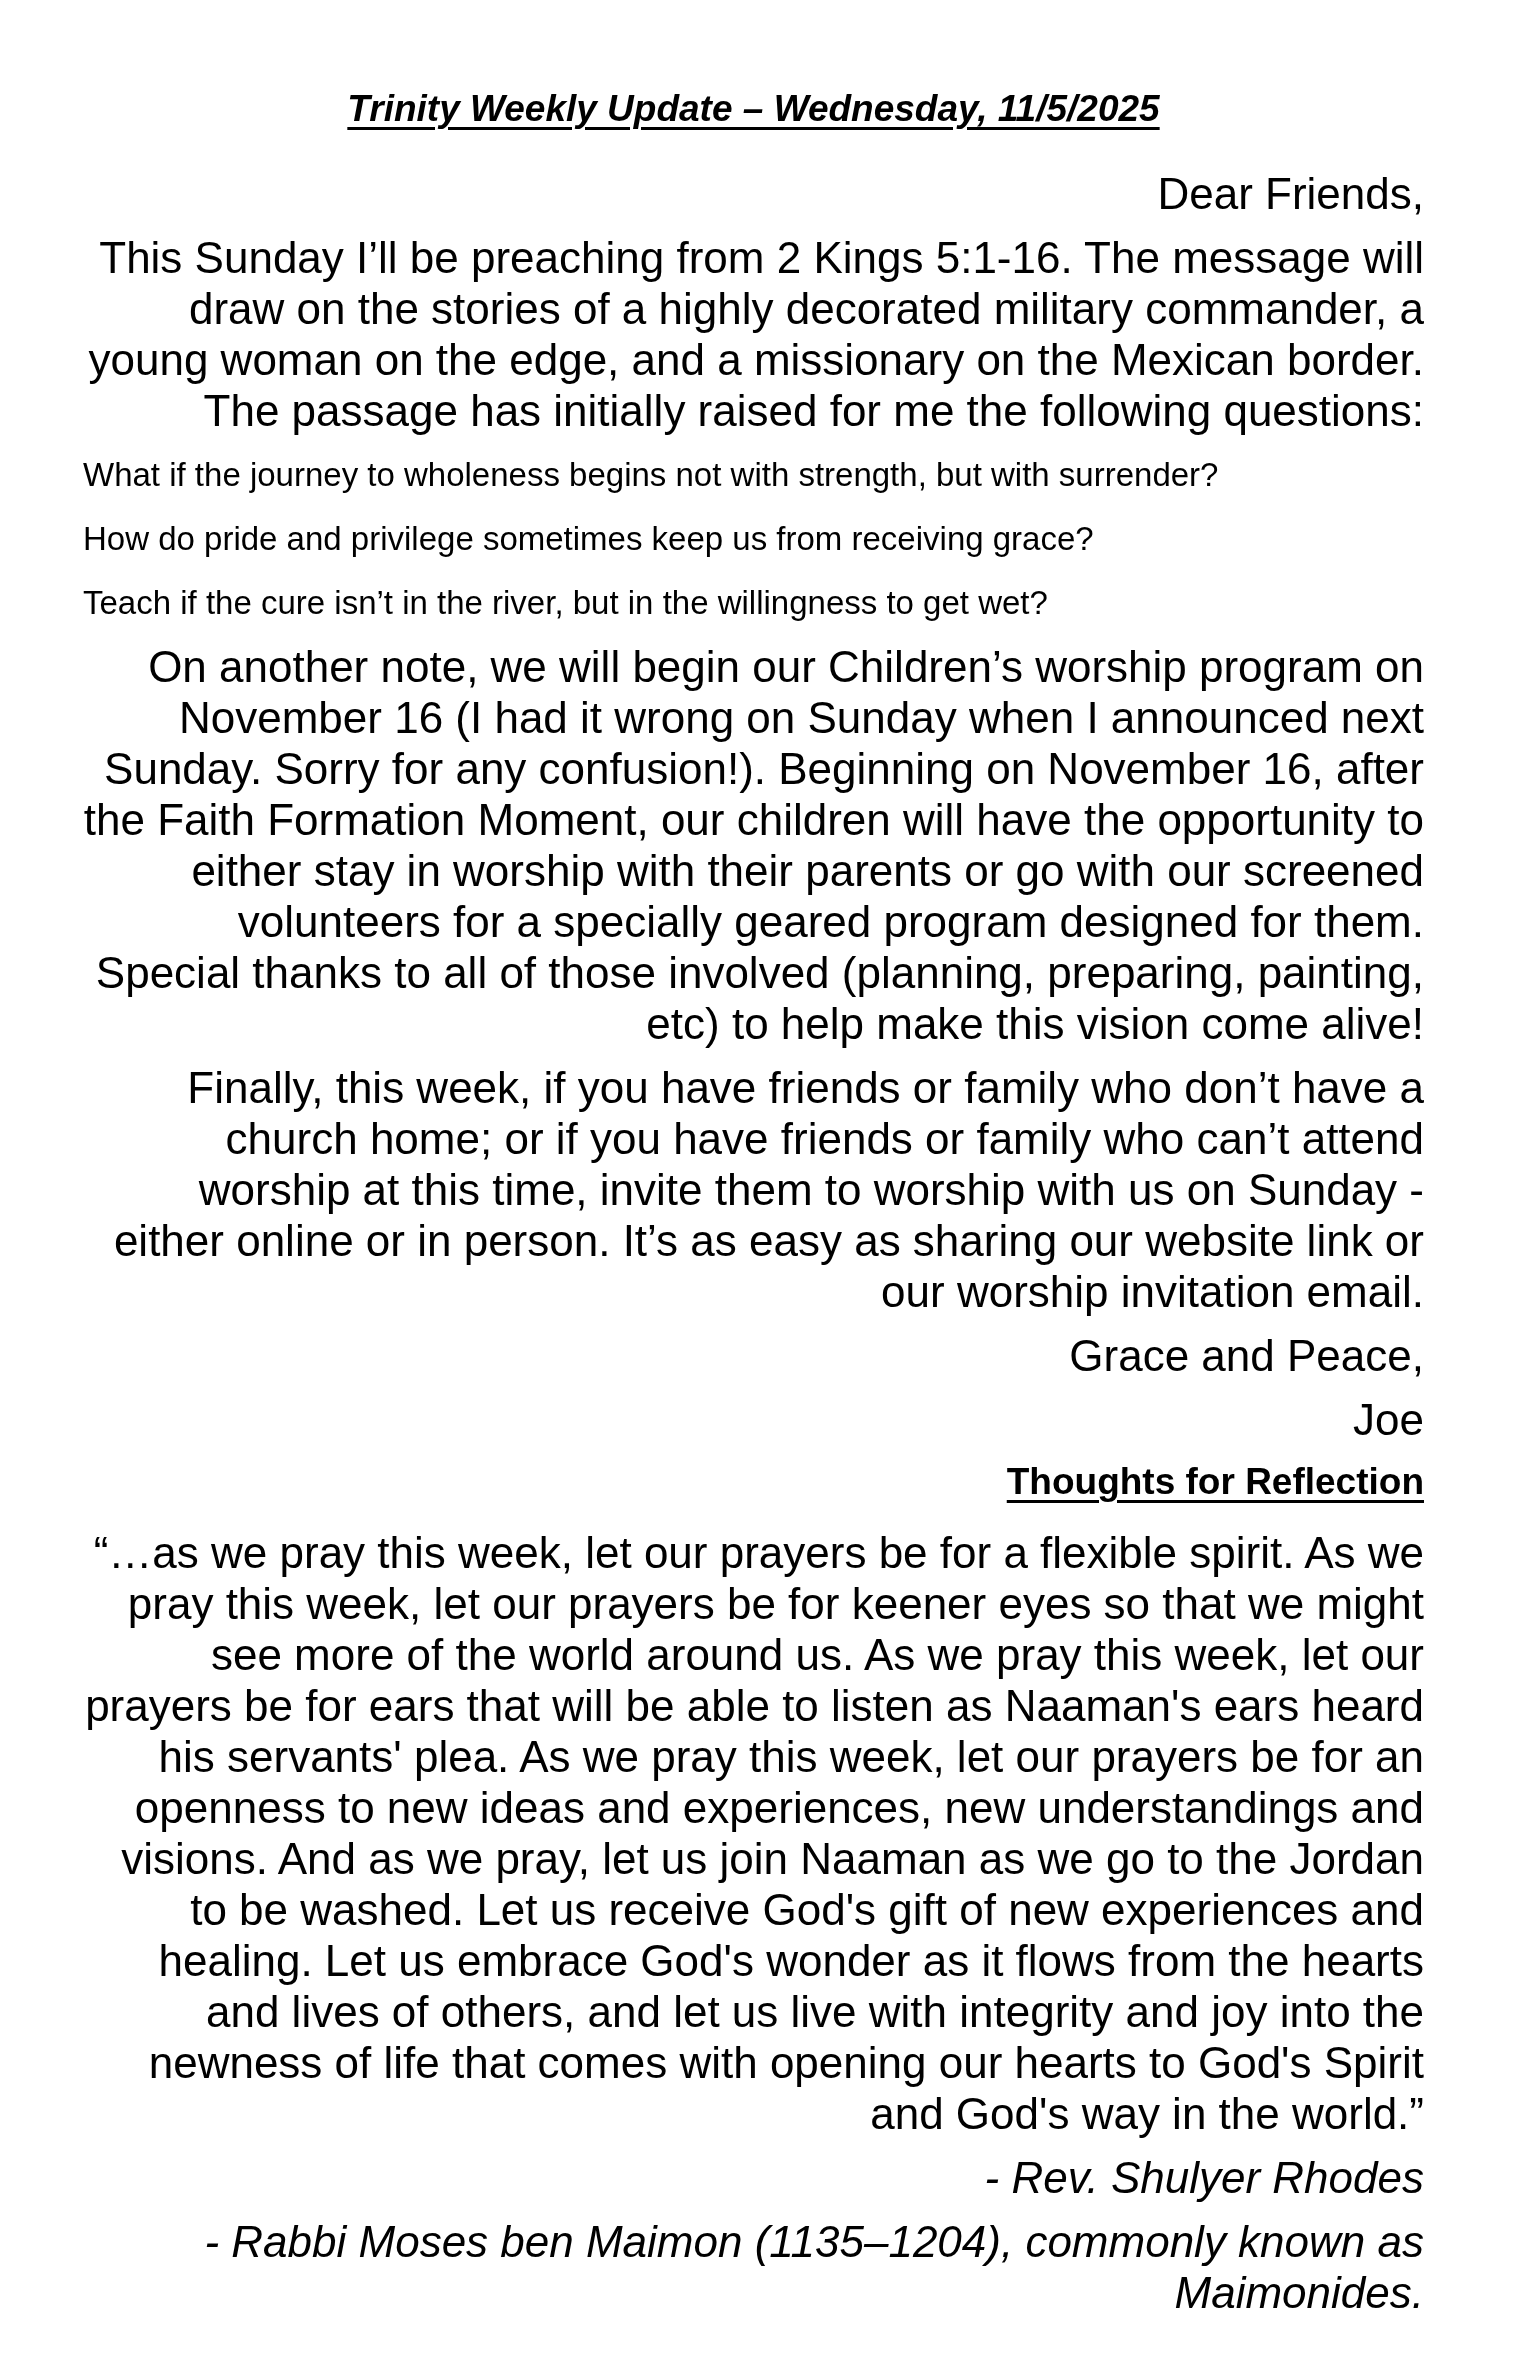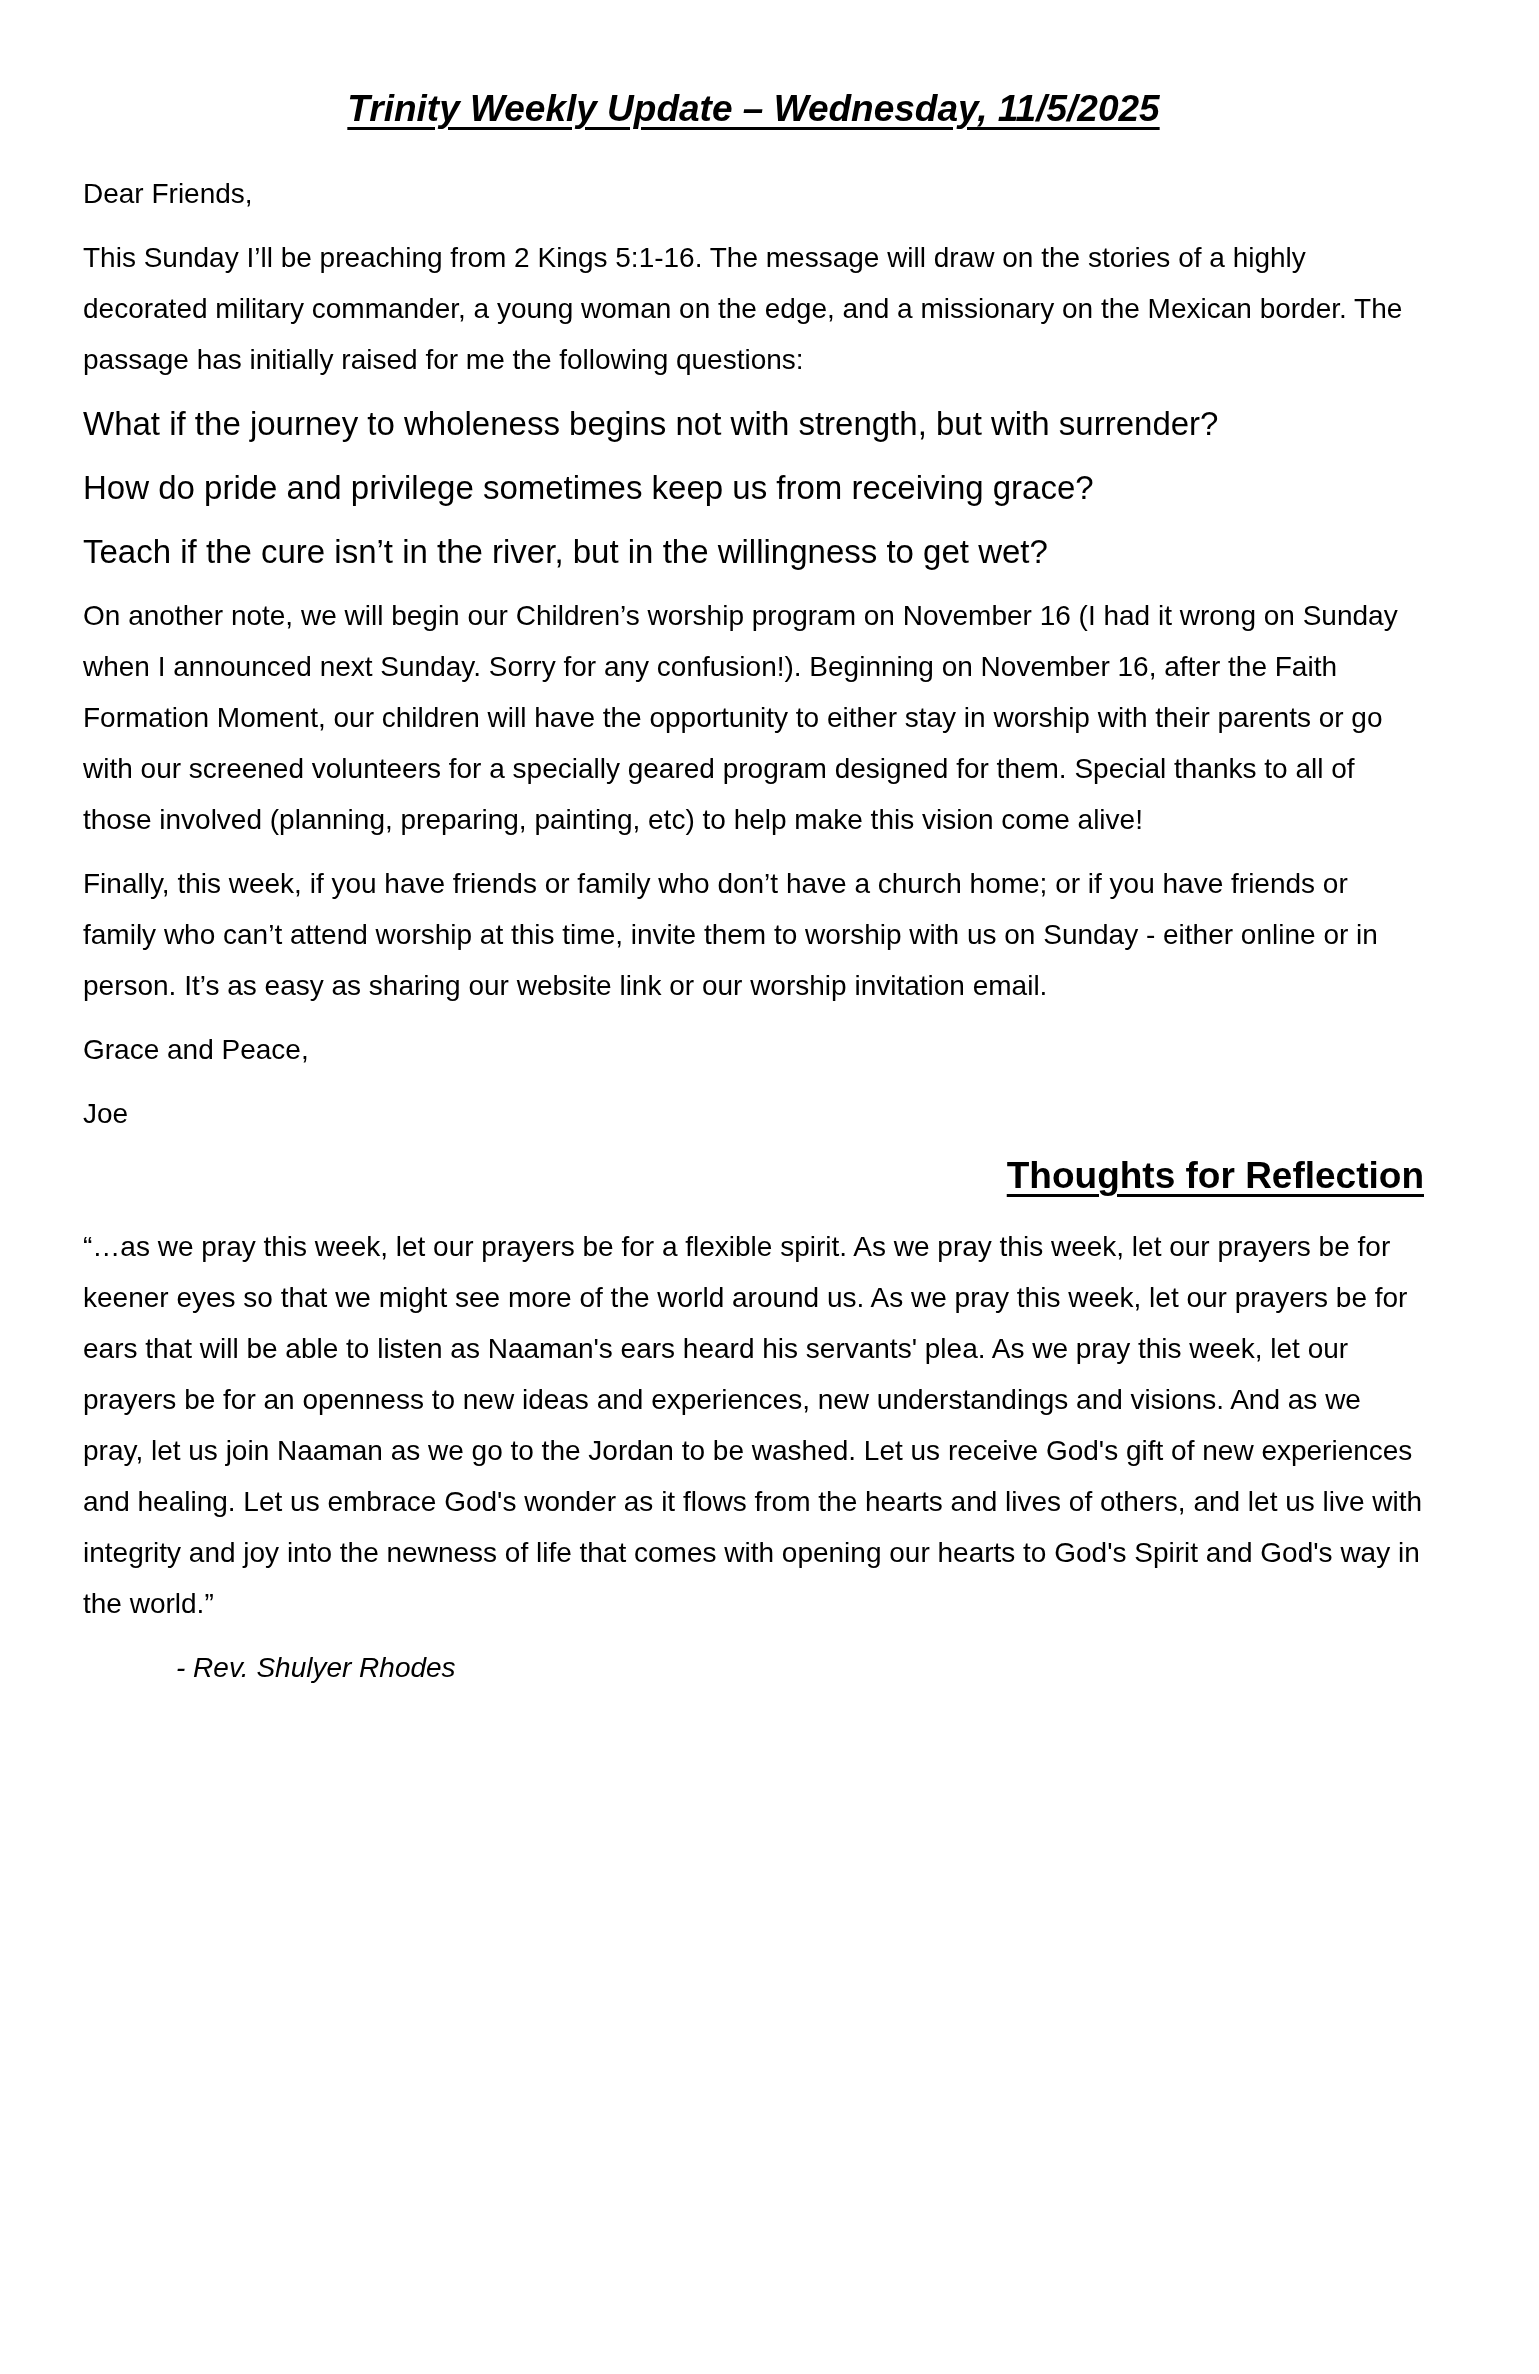--- a/index.html
+++ b/index.html
@@ -26,23 +26,24 @@
     font-size: 37px;
     font-weight: bold;
     font-style: italic;
     text-decoration: underline;
     text-decoration-thickness: 2.8px;
     text-underline-offset: 5.6px;
     margin: 0 0 35px 0;
     line-height: 1.3;
   }
   .para {
-    font-size: 28px;
+    font-size: 44px;
     line-height: 51px;
     margin: 12px 0 13px 0;
+    text-align: right;
   }
   .question {
     font-size: 33px;
     line-height: 51px;
     margin: 0 0 13px 0;
   }
   .section-heading {
     text-align: right;
     font-size: 37px;
     font-weight: bold;
@@ -87,15 +88,16 @@
   <p class="para">Joe</p>
 
   <h2 class="section-heading">Thoughts for Reflection</h2>
 
 
   <p class="para">“…as we pray this week, let our prayers be for a flexible spirit. As we pray this week, let our prayers be for keener eyes so that we might see more of the world around us. As we pray this week, let our prayers be for ears that will be able to listen as Naaman's ears heard his servants' plea. As we pray this week, let our prayers be for an openness to new ideas and experiences, new understandings and visions. And as we pray, let us join Naaman as we go to the Jordan to be washed. Let us receive God's gift of new experiences and healing. Let us embrace God's wonder as it flows from the hearts and lives of others, and let us live with integrity and joy into the newness of life that comes with opening our hearts to God's Spirit and God's way in the world.”</p>
 
   <p class="para attribution">- Rev. Shulyer Rhodes</p>
 
 
+  <p class="para attribution">- Rabbi Moses ben Maimon (1135–1204), commonly known as Maimonides.</p>
 
 </div>
 
 
 </body></html>

